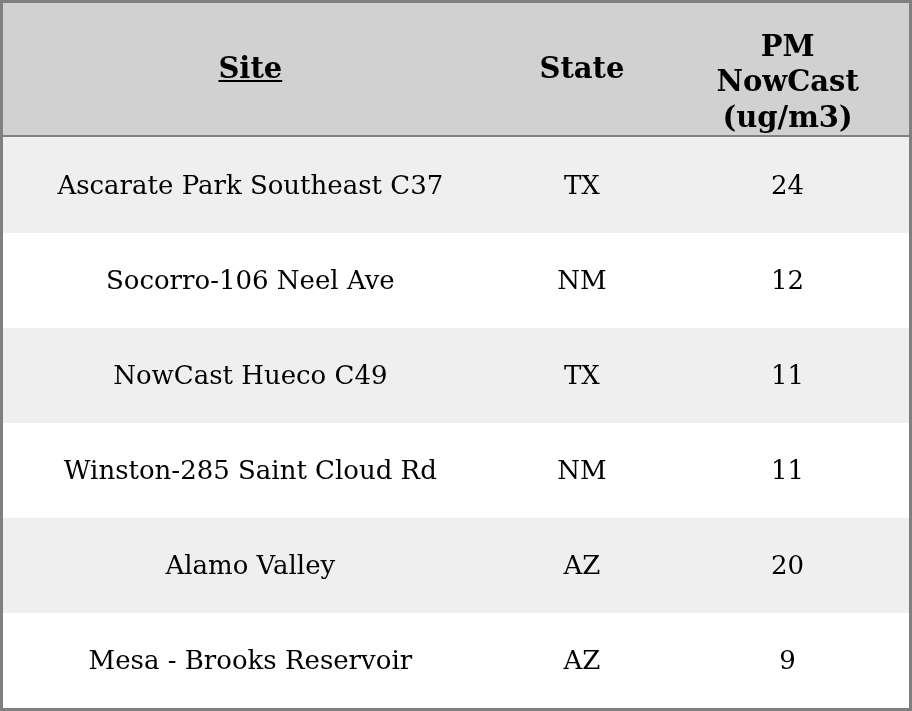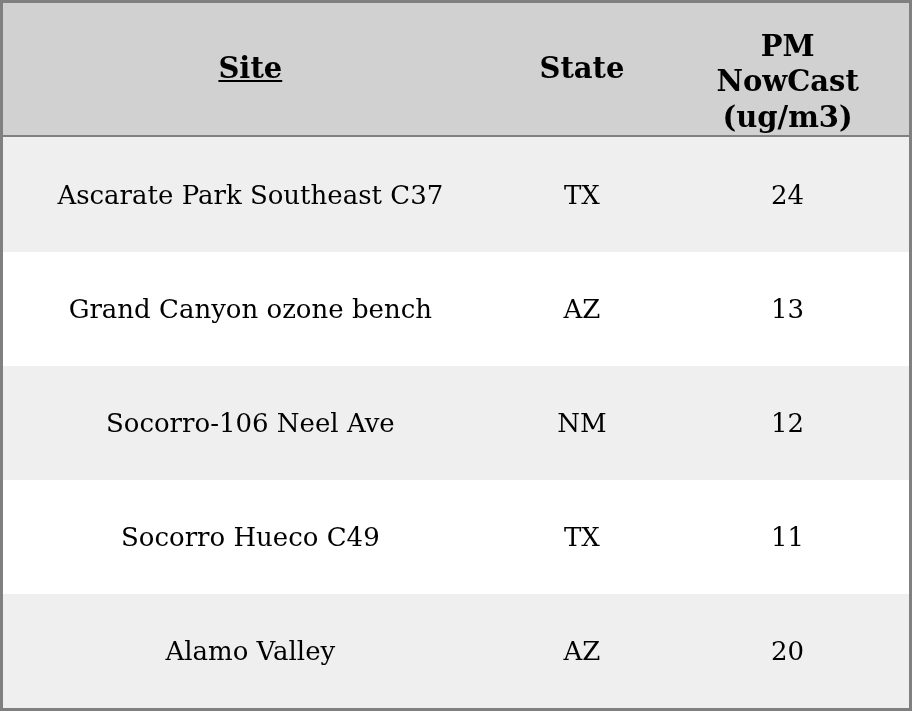--- a/index.html
+++ b/index.html
@@ -67,34 +67,39 @@
         </th>
       </tr>
     </thead>
     <tbody>
         <tr>
           <td>Ascarate Park Southeast C37</td>
           <td>TX</td>
           <td>24</td>
         </tr>
         <tr>
-          <td>Grand Canyon ozone bench</td>
-          <td>AZ</td>
-          <td>13</td>
-        </tr>
-        <tr>
           <td>Socorro-106 Neel Ave</td>
           <td>NM</td>
           <td>12</td>
         </tr>
         <tr>
-          <td>Socorro Hueco C49</td>
+          <td>NowCast Hueco C49</td>
           <td>TX</td>
+          <td>11</td>
+        </tr>
+        <tr>
+          <td>Winston-285 Saint Cloud Rd</td>
+          <td>NM</td>
           <td>11</td>
         </tr>
         <tr>
           <td>Alamo Valley</td>
           <td>AZ</td>
           <td>20</td>
         </tr>
+        <tr>
+          <td>Mesa - Brooks Reservoir</td>
+          <td>AZ</td>
+          <td>9</td>
+        </tr>
       </tbody>
   </table>
 </div>
 
 </body></html>

